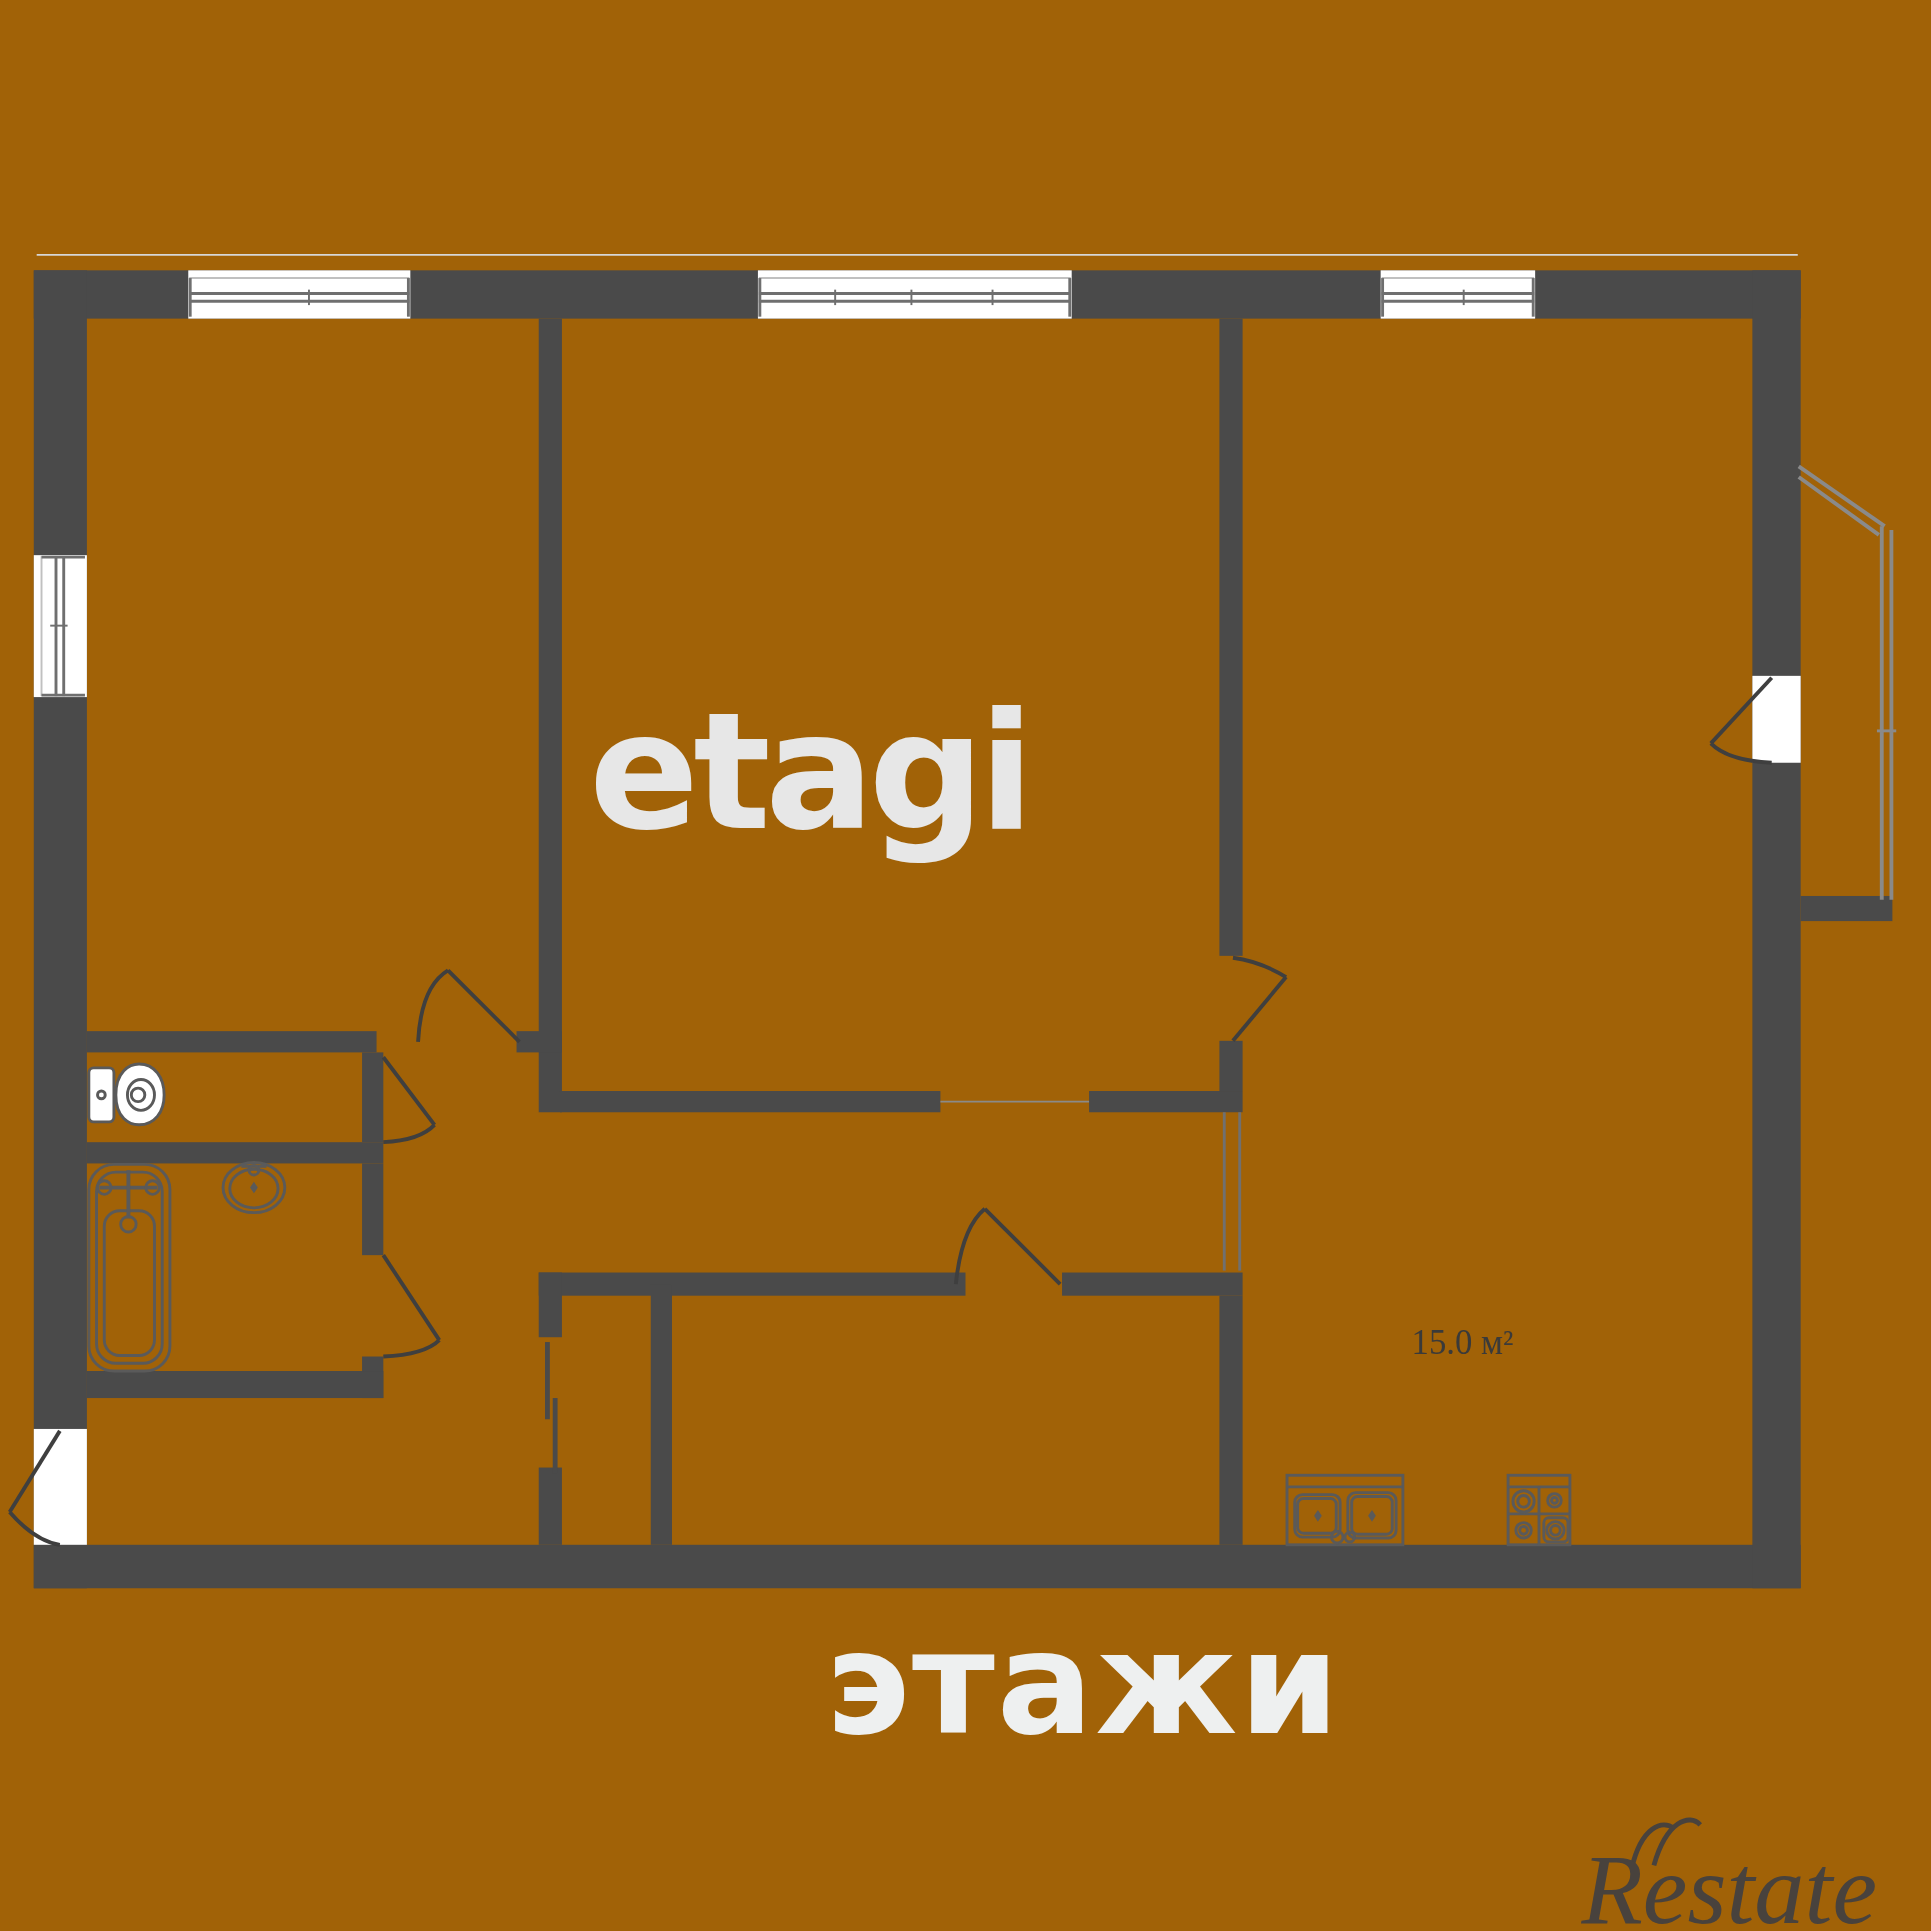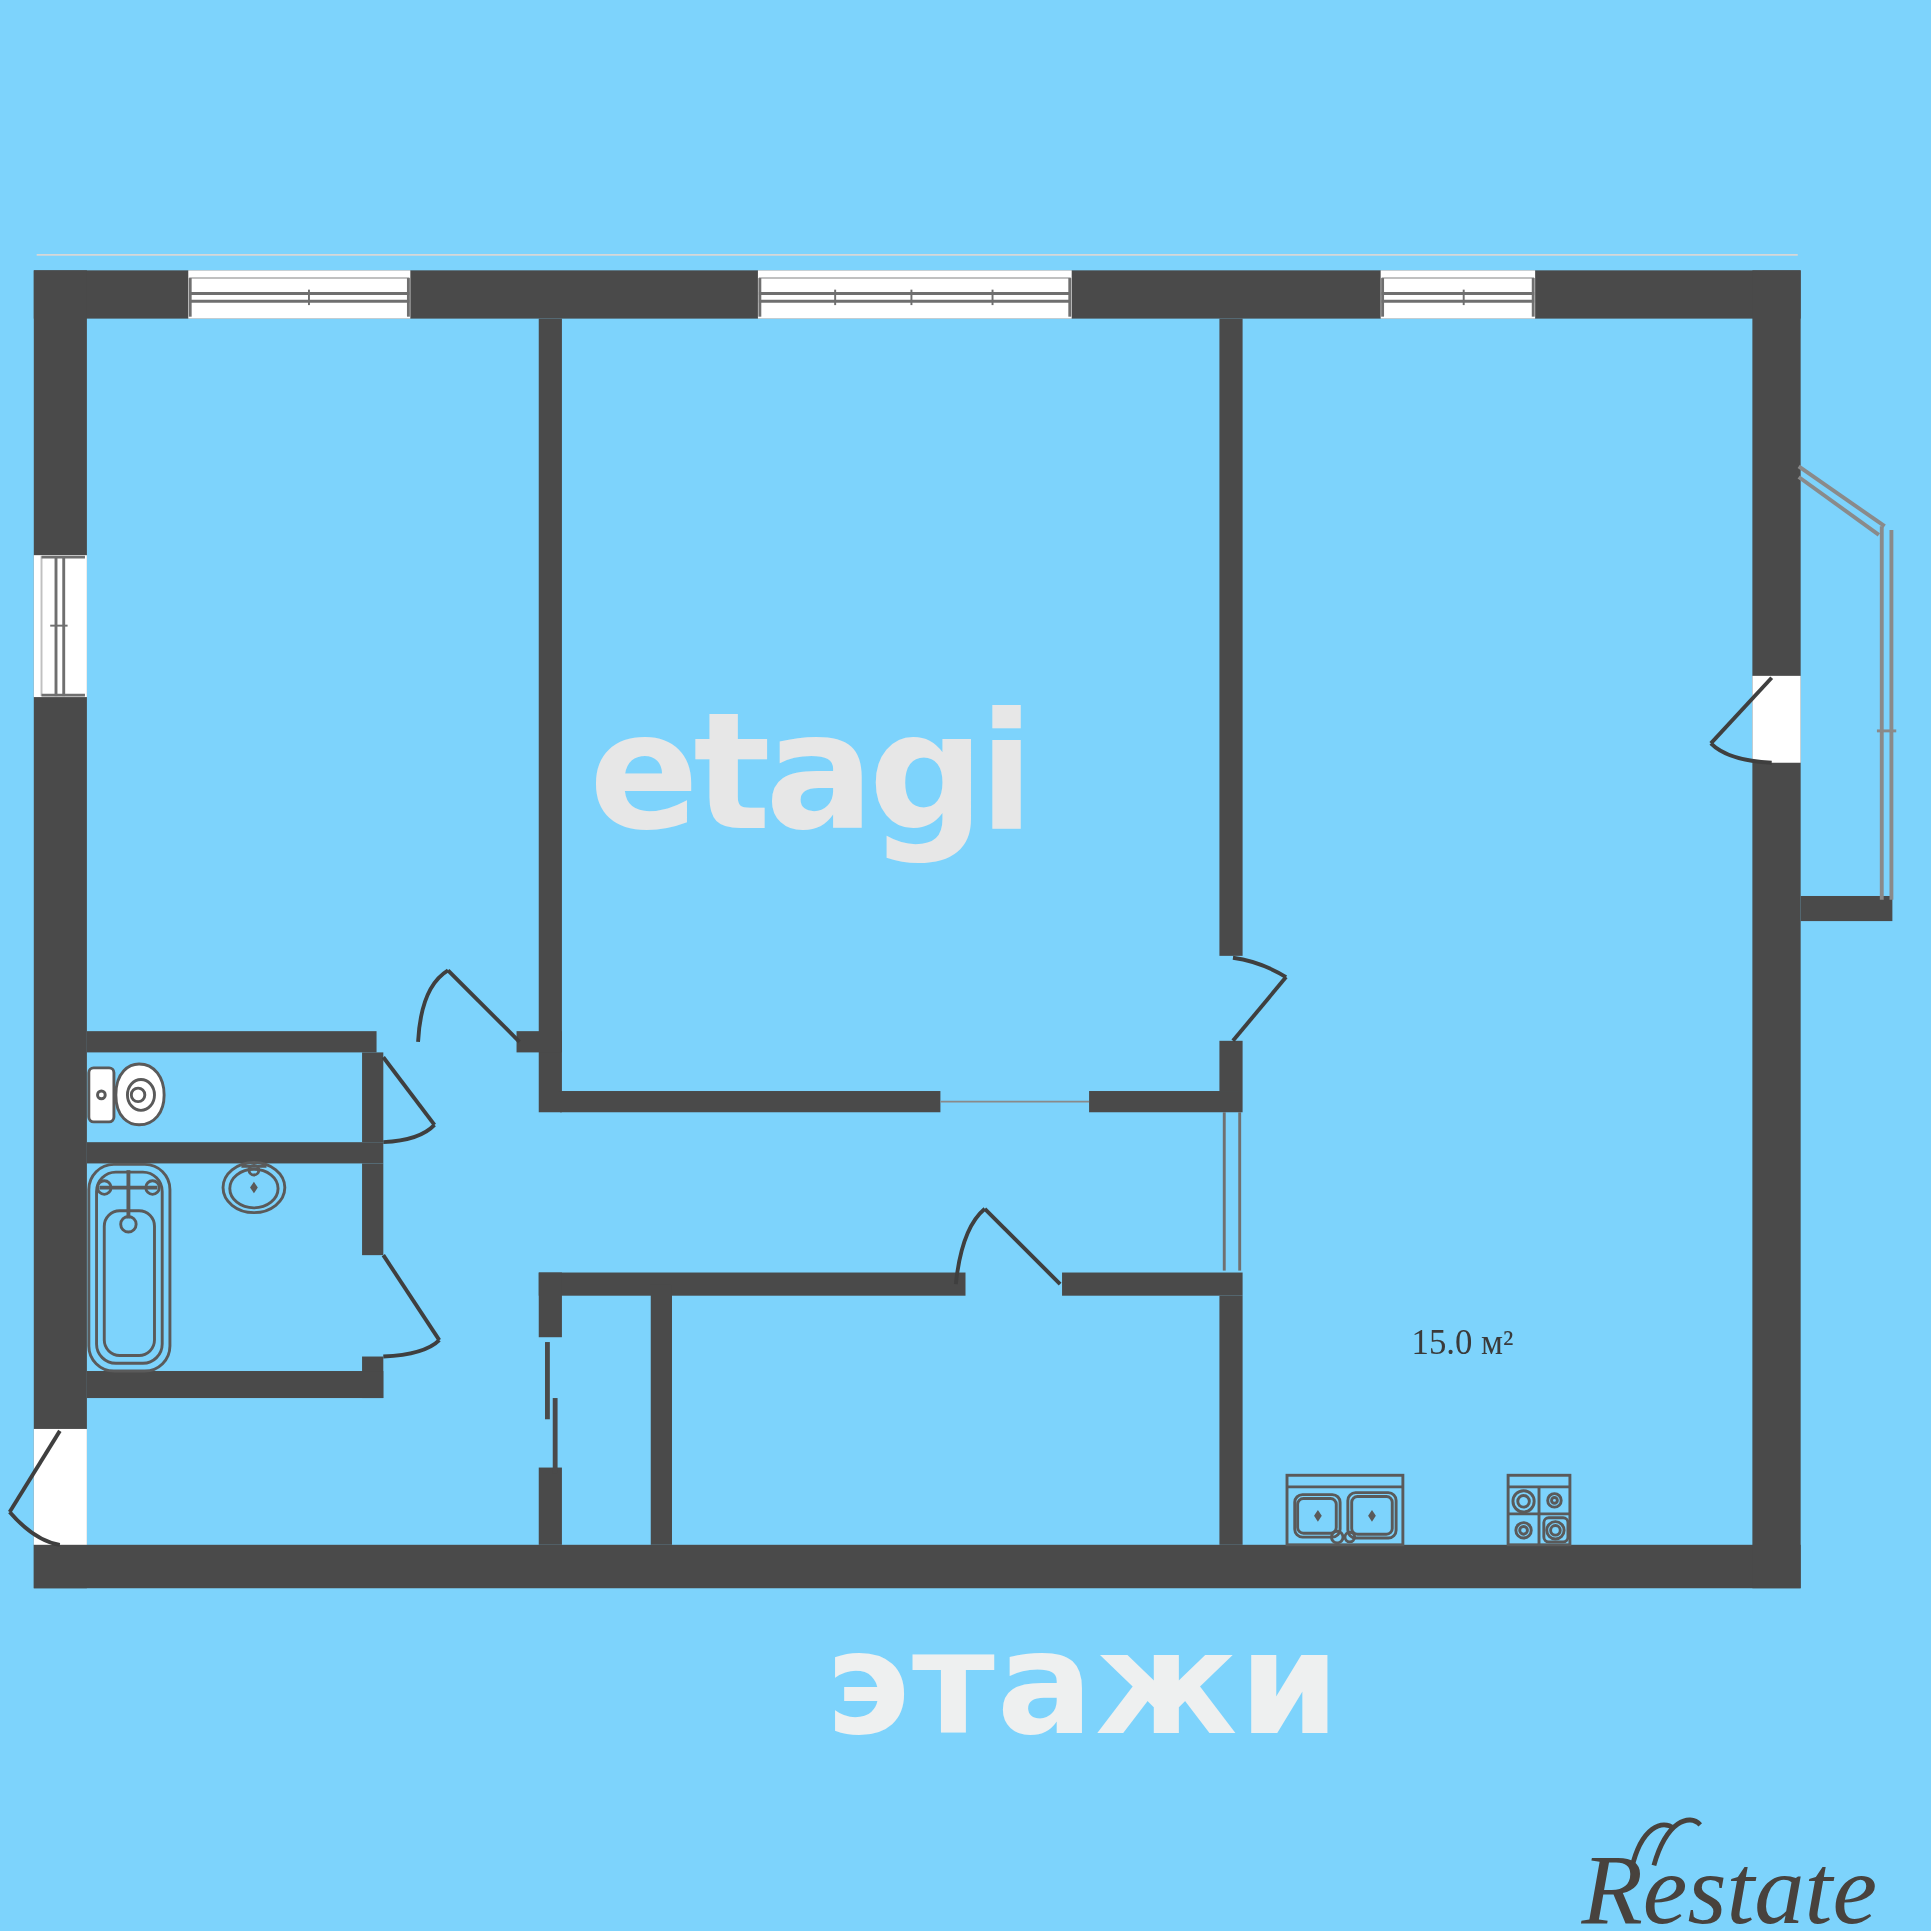--- a/index.html
+++ b/index.html
@@ -1,16 +1,16 @@
 <!DOCTYPE html>
 <html><head>
 <meta charset="utf-8">
 <style>
   html,body{margin:0;padding:0;background:#ffffff;}
-  .page{position:relative;width:1931px;height:1931px;background:#7dd3fc;overflow:hidden;
+  .page{position:relative;width:1931px;height:1931px;background:#a16207;overflow:hidden;
         font-family:"Liberation Sans",sans-serif;}
   svg{position:absolute;left:0;top:0;}
   .wm-center{font-family:"DejaVu Sans",sans-serif;font-weight:bold;letter-spacing:-6px;}
   .wm-ghost{font-family:"DejaVu Sans",sans-serif;font-weight:bold;letter-spacing:2px;}
   .area-label{font-family:"Liberation Serif",serif;}
   .logo-text{font-family:"Liberation Serif",serif;font-style:italic;}
 </style>
 </head>
 <body>
 

